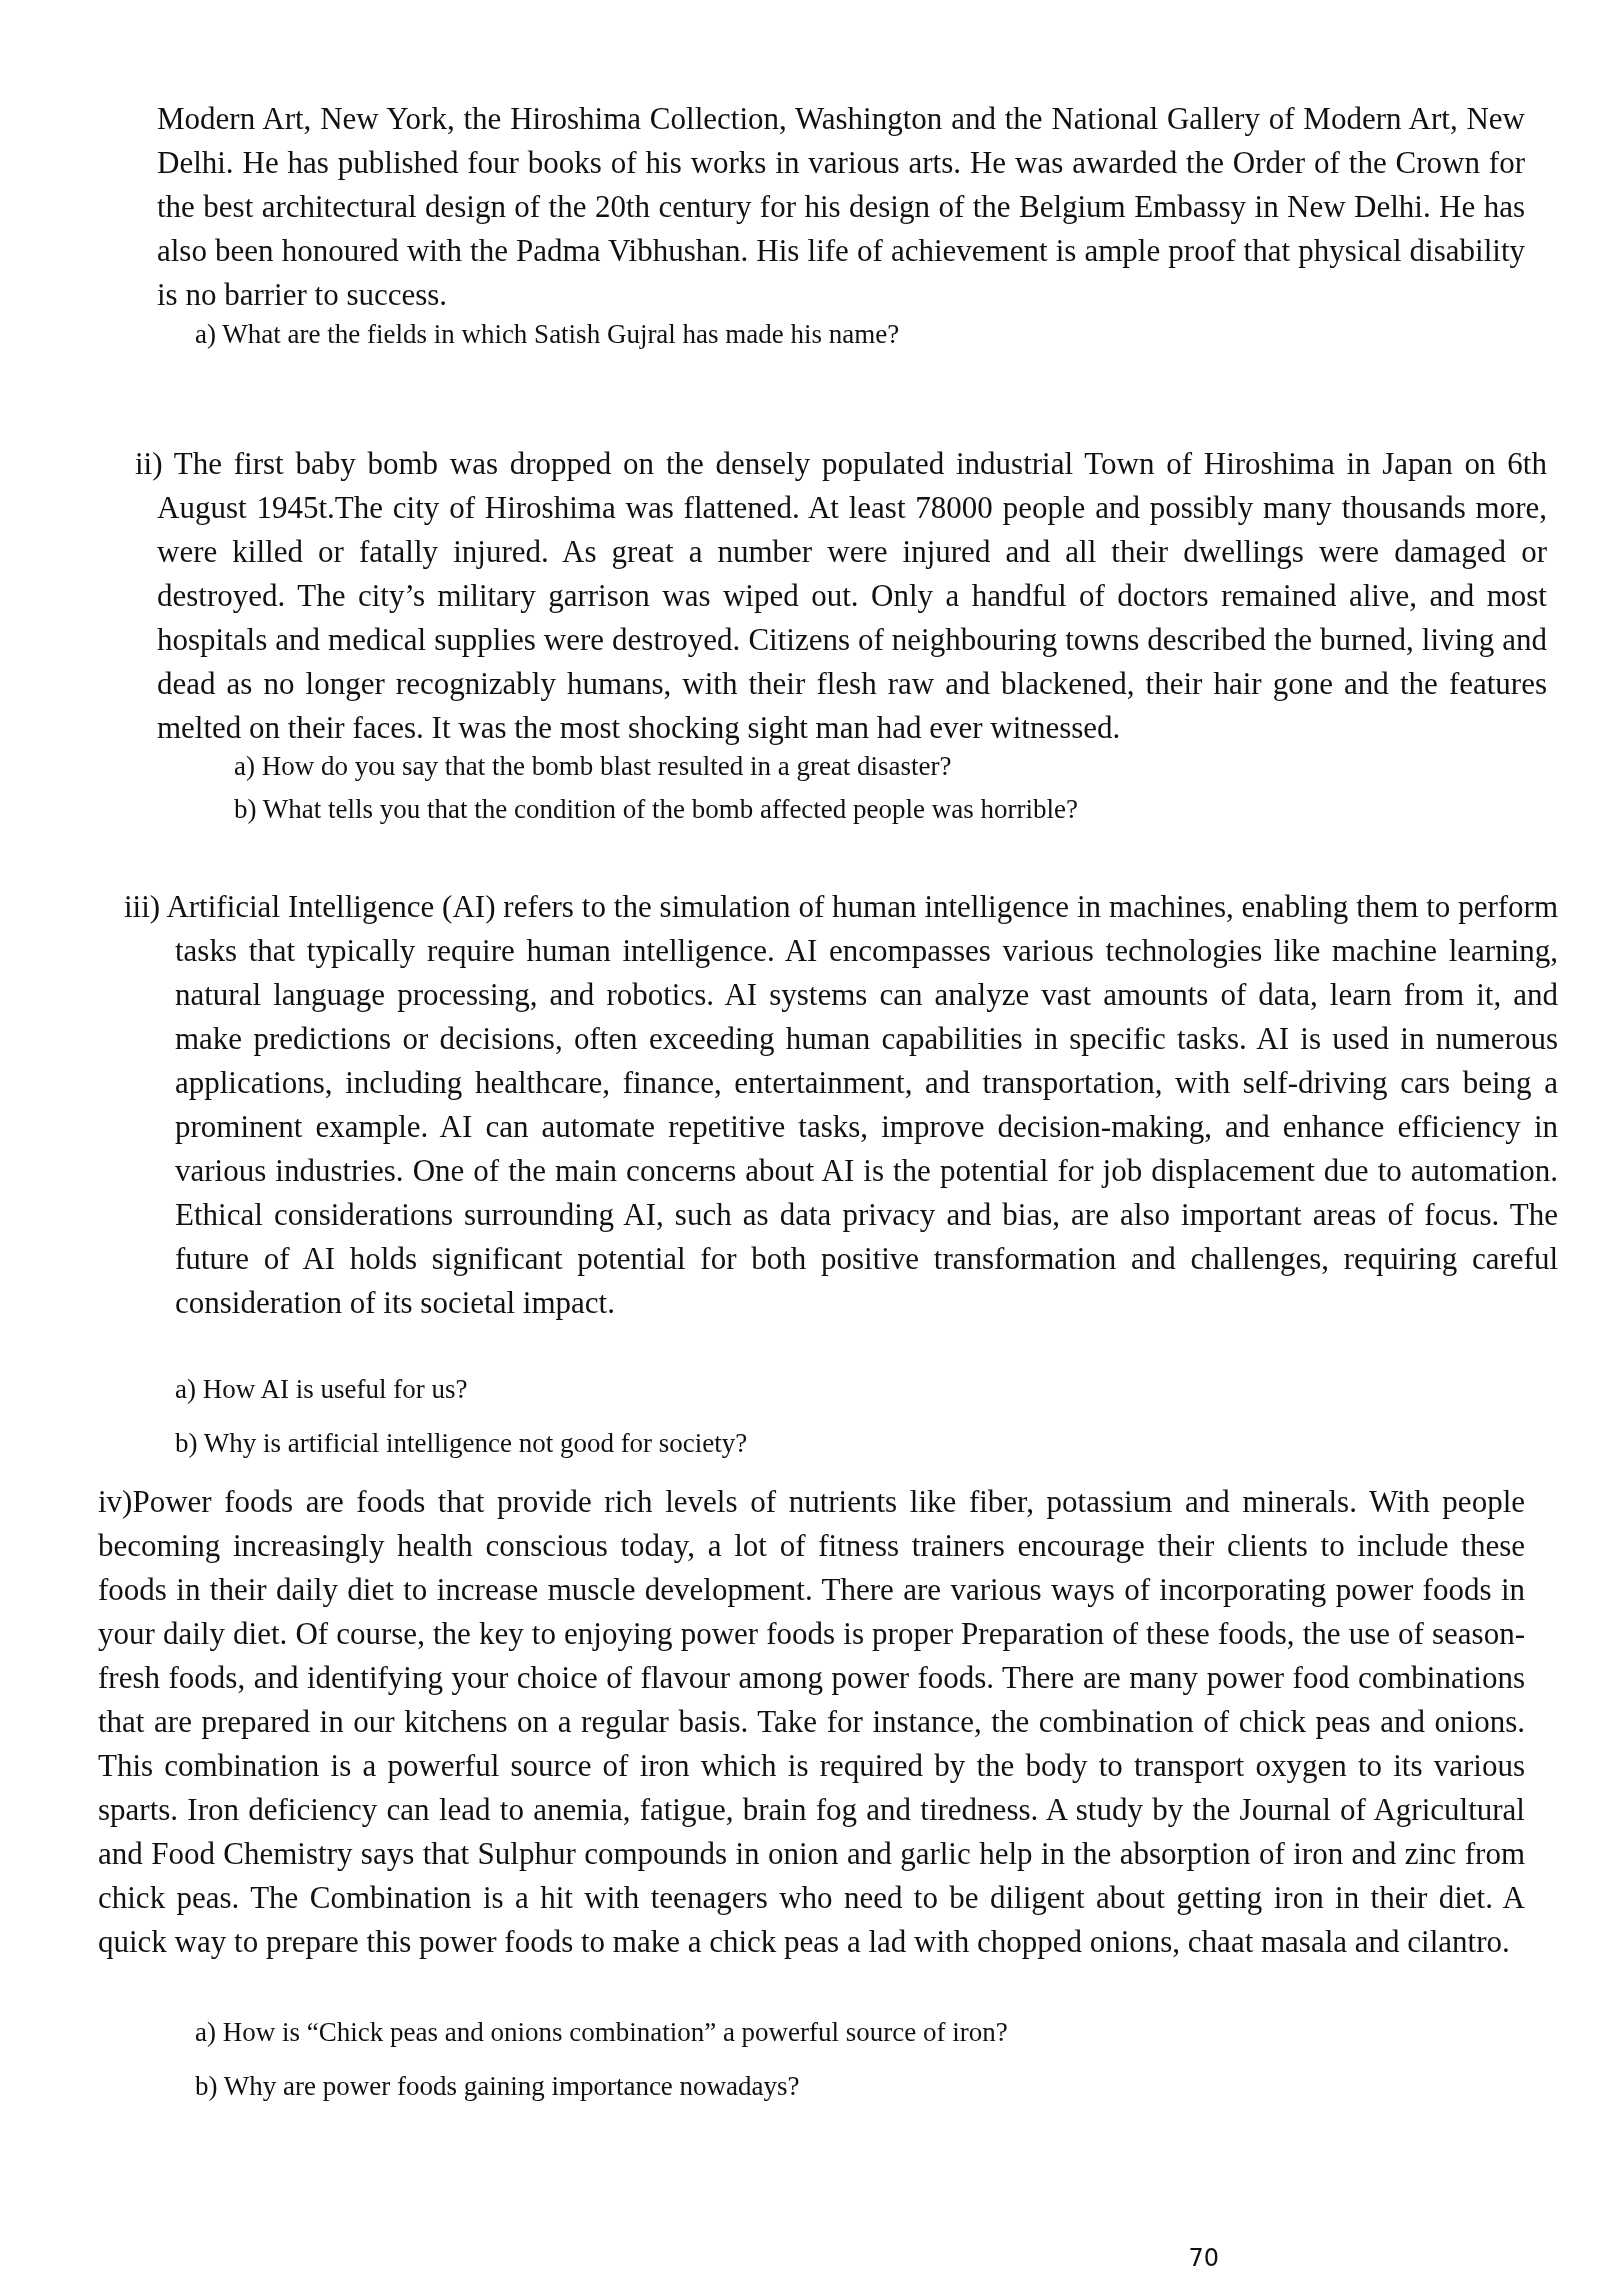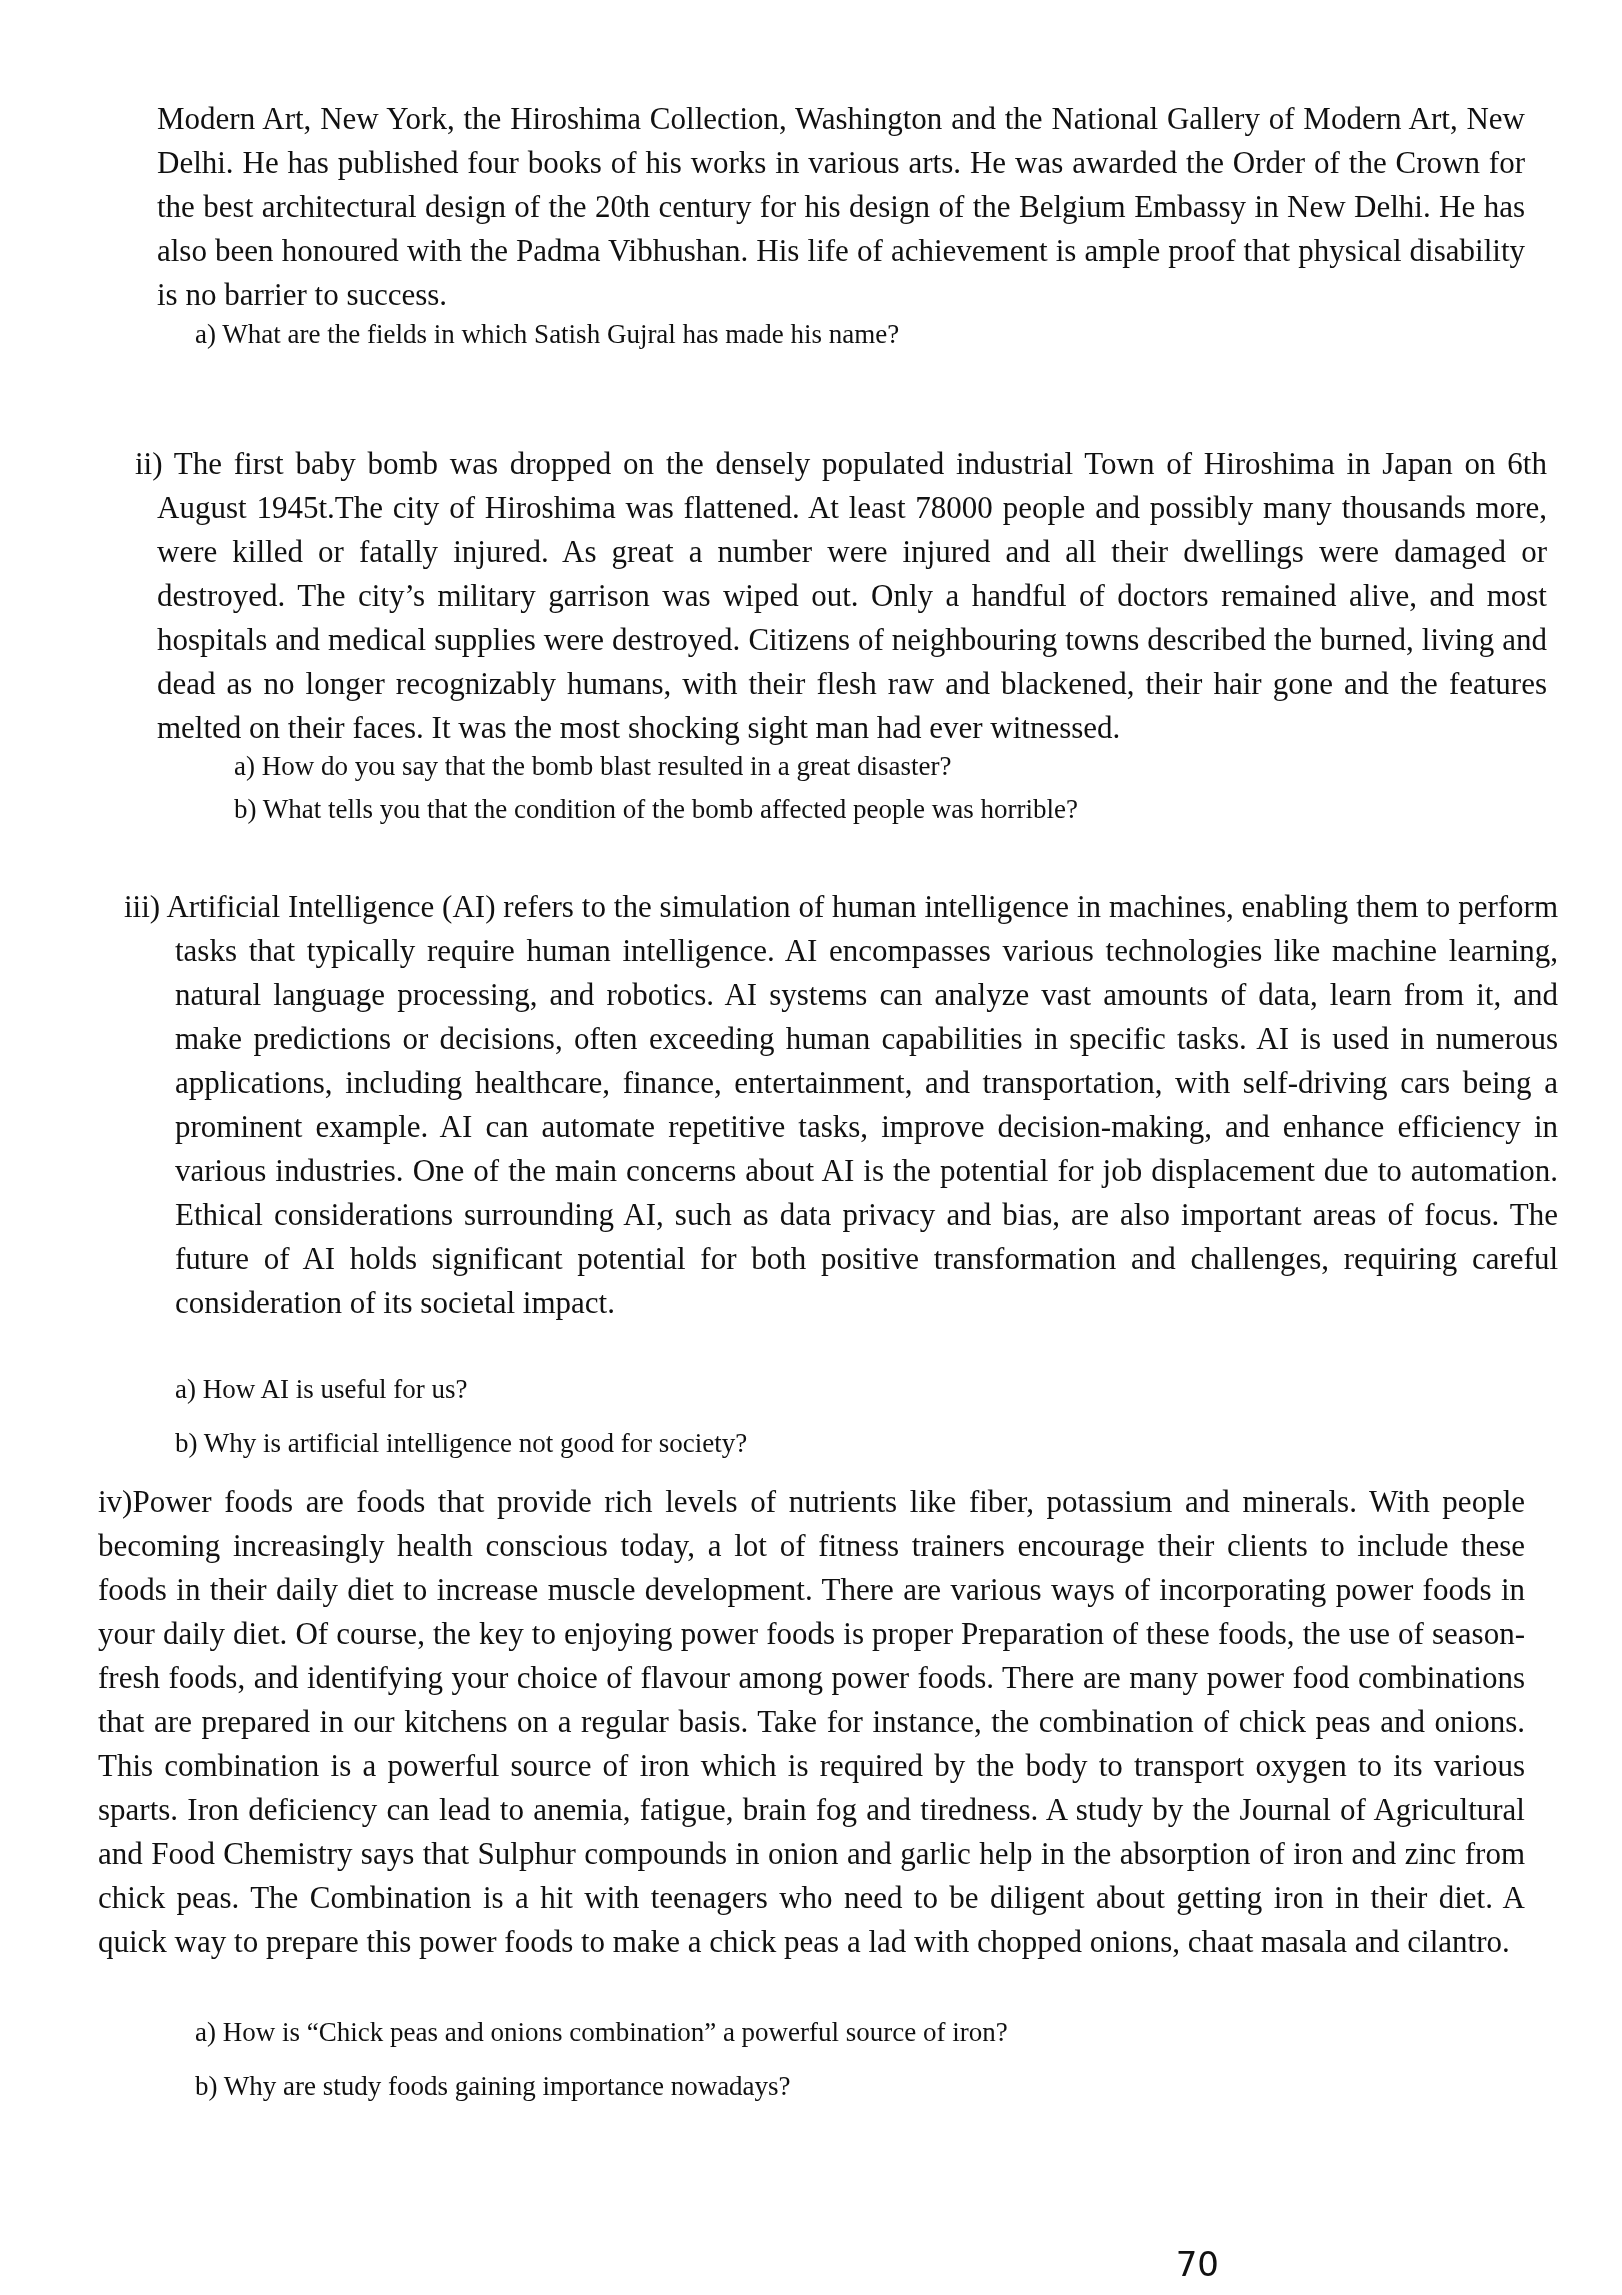--- a/index.html
+++ b/index.html
@@ -20,21 +20,21 @@
       position: absolute;
       font-size: 27px;
       line-height: 43px;
       margin: 0;
       white-space: nowrap;
     }
     .page-number {
       position: absolute;
       right: 105px; top: 2244px;
       font-family: "DejaVu Sans", sans-serif;
-      font-size: 34px;
+      font-size: 24px;
     }
   </style>
 </head>
 <body>
 
 <div class="page">
 
   <p class="para" style="left:157px; top:97px; width:1368px;">Modern Art, New York, the Hiroshima Collection, Washington and the National Gallery of Modern Art, New Delhi. He has published four books of his works in various arts. He was awarded the Order of the Crown for the best architectural design of the 20th century for his design of the Belgium Embassy in New Delhi. He has also been honoured with the Padma Vibhushan. His life of achievement is ample proof that physical disability is no barrier to success.</p>
   <p class="q" style="left:195px; top:313px;">a) What are the fields in which Satish Gujral has made his name?</p>
 
@@ -49,17 +49,17 @@
     <span>iii)</span>
     <span>Artificial Intelligence (AI) refers to the simulation of human intelligence in machines, enabling them to perform tasks that typically require human intelligence. AI encompasses various technologies like machine learning, natural language processing, and robotics. AI systems can analyze vast amounts of data, learn from it, and make predictions or decisions, often exceeding human capabilities in specific tasks. AI is used in numerous applications, including healthcare, finance, entertainment, and transportation, with self-driving cars being a prominent example. AI can automate repetitive tasks, improve decision-making, and enhance efficiency in various industries. One of the main concerns about AI is the potential for job displacement due to automation. Ethical considerations surrounding AI, such as data privacy and bias, are also important areas of focus.  The future of AI holds significant potential for both positive transformation and challenges, requiring careful consideration of its societal impact.</span>
   </div>
   <p class="q" style="left:175px; top:1368px;">a) How AI is useful for us?</p>
   <p class="q" style="left:175px; top:1422px;">b) Why is artificial intelligence not good for society?</p>
 
   <div class="para" style="left:98px; top:1480px; width:1427px;">
     <span>iv)</span><span>Power foods are foods that provide rich levels of nutrients like fiber, potassium and minerals. With people becoming increasingly health conscious today, a lot of fitness trainers encourage their clients to include these foods in their daily diet to increase muscle development. There are various ways of incorporating power foods in your daily diet. Of course, the key to enjoying power foods is proper Preparation of these foods, the use of season-fresh foods, and identifying your choice of flavour among power foods. There are many power food combinations that are prepared in our kitchens on a regular basis. Take for instance, the combination of chick peas and onions. This combination is a powerful source of iron which is required by the body to transport oxygen to its various sparts. Iron deficiency can lead to anemia, fatigue, brain fog and tiredness. A study by the Journal of Agricultural and Food Chemistry says that Sulphur compounds in onion and garlic help in the absorption of iron and zinc from chick peas. The Combination is a hit with teenagers who need to be diligent about getting iron in their diet. A quick way to prepare this power foods to make a chick peas a lad with chopped onions, chaat masala and cilantro.</span>
   </div>
   <p class="q" style="left:195px; top:2011px;">a)  How is “Chick peas and onions combination” a powerful source of iron?</p>
-  <p class="q" style="left:195px; top:2065px;">b)  Why are study foods gaining importance nowadays?</p>
+  <p class="q" style="left:195px; top:2065px;">b)  Why are power foods gaining importance nowadays?</p>
 
   <div class="page-number">70</div>
 </div>
 
 
 </body></html>

